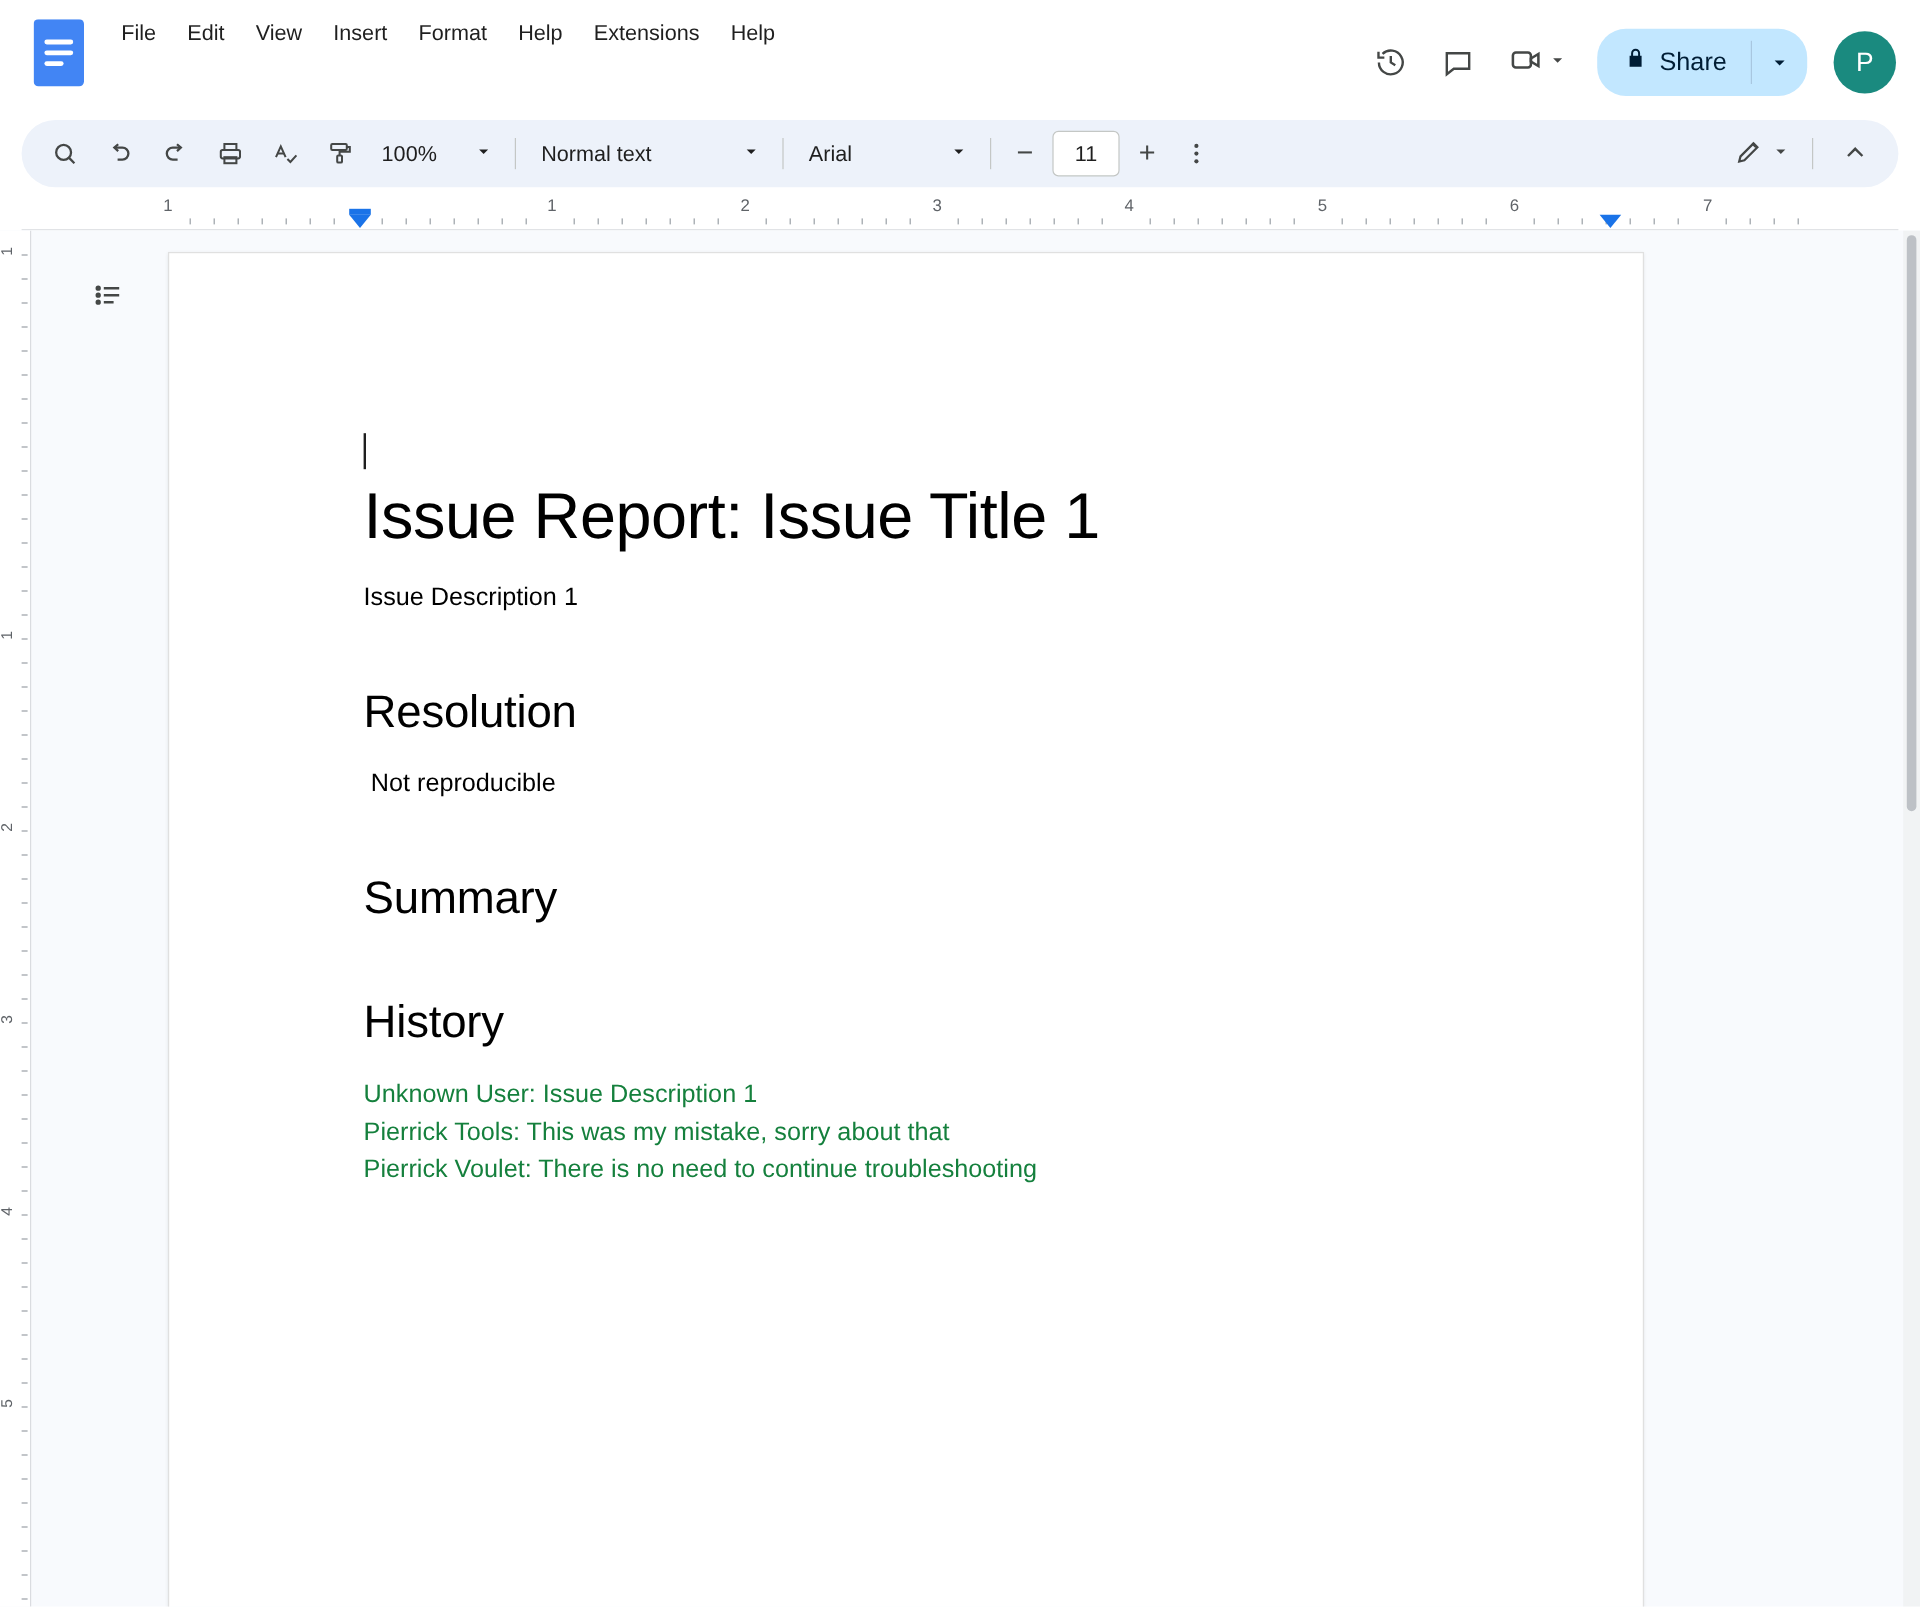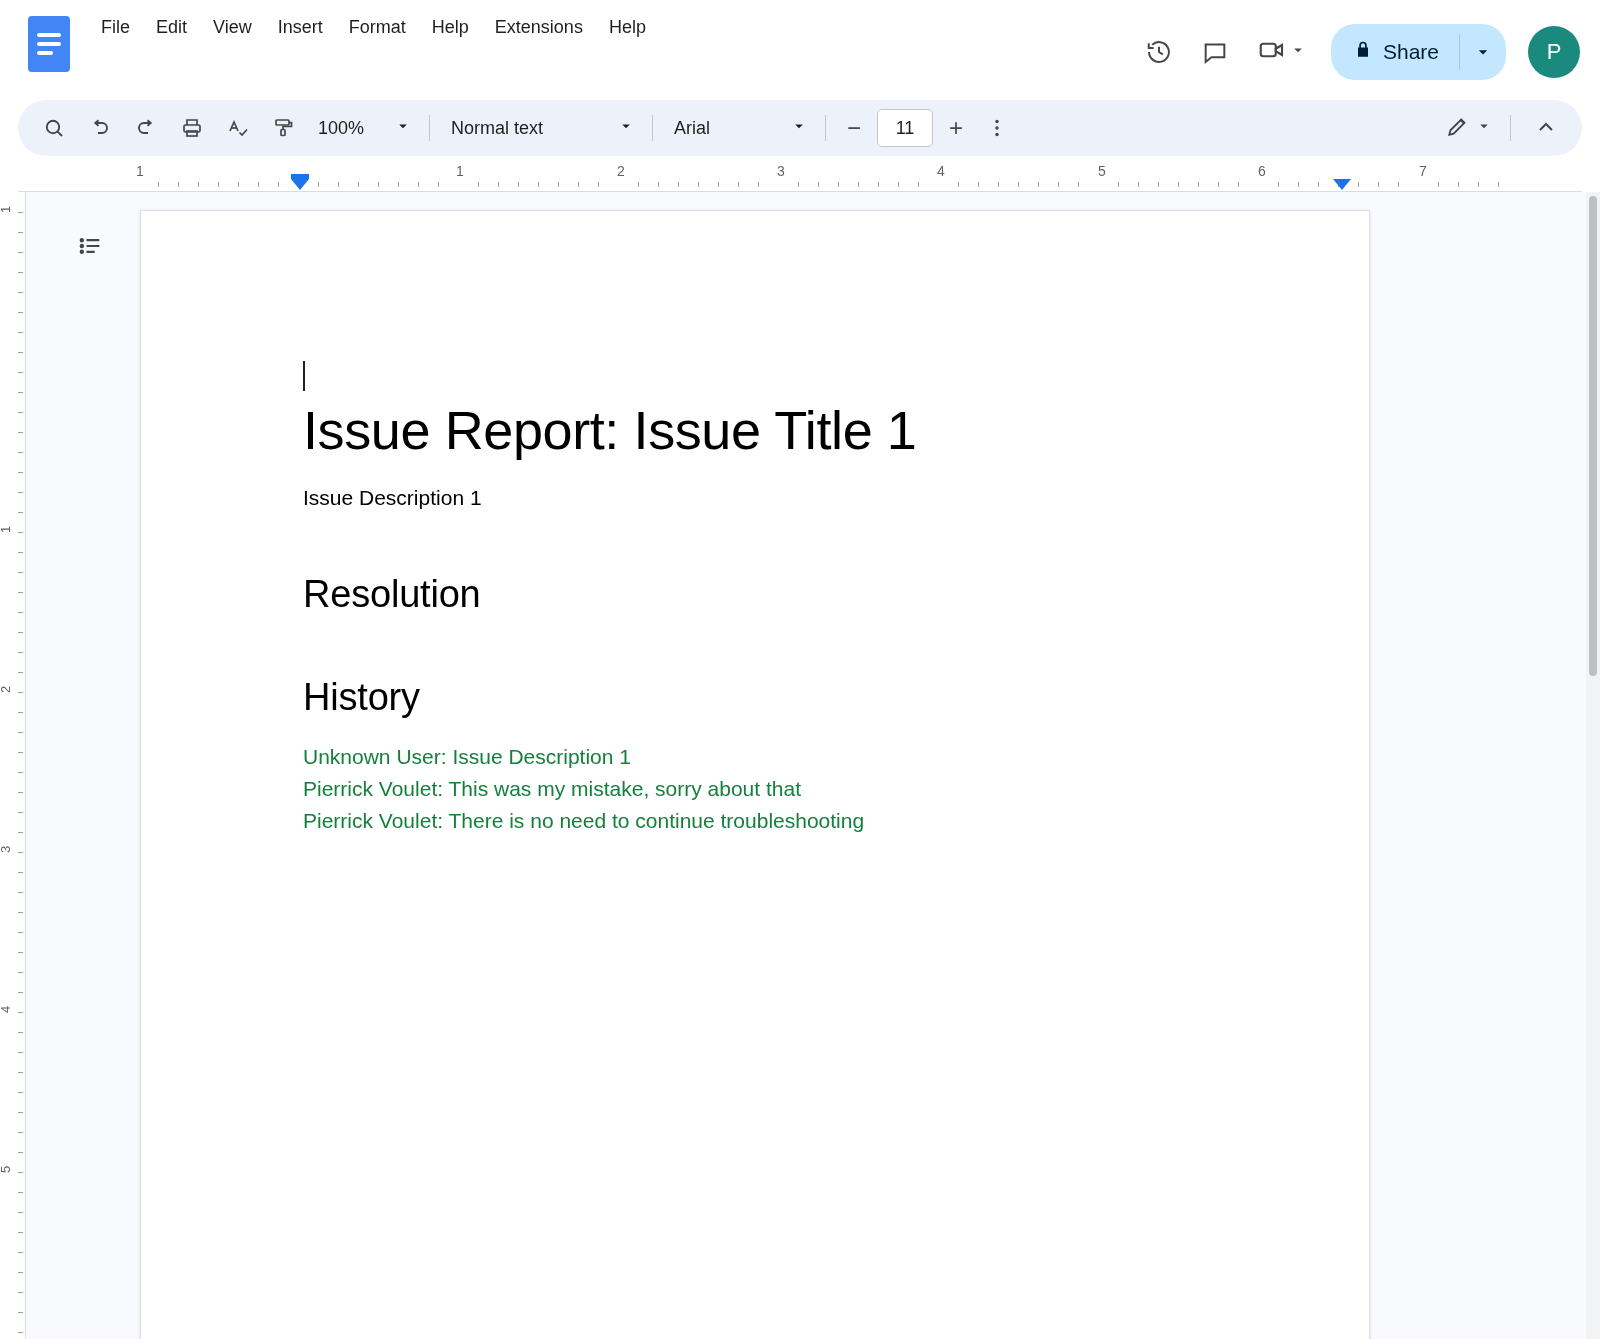--- a/index.html
+++ b/index.html
@@ -661,26 +661,28 @@
   </div>
 
   <div class="page">
     <div><span class="caret"></span></div>
 
     <h1 class="doc-h1">Issue Report: Issue Title 1</h1>
 
     <p class="doc-p">Issue Description 1</p>
 
     <h2 class="doc-h2">Resolution</h2>
-
+    <p class="doc-p indent"> Not reproducible</p>
+
+    <h2 class="doc-h2">Summary</h2>
 
     <h2 class="doc-h2">History</h2>
     <div class="doc-lines">
       <div>Unknown User: Issue Description 1</div>
-      <div>Pierrick Voulet: This was my mistake, sorry about that</div>
+      <div>Pierrick Tools: This was my mistake, sorry about that</div>
       <div>Pierrick Voulet: There is no need to continue troubleshooting</div>
     </div>
   </div>
 
   <div class="scrollbar">
     <div class="thumb"></div>
   </div>
 </div>
 
 </body></html>

